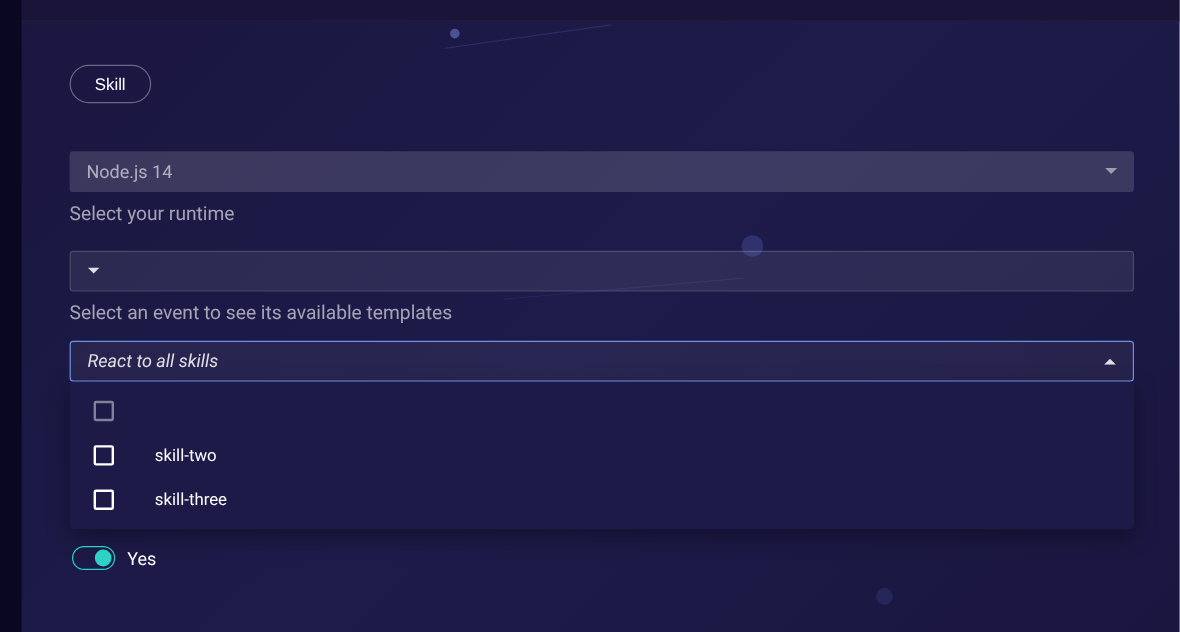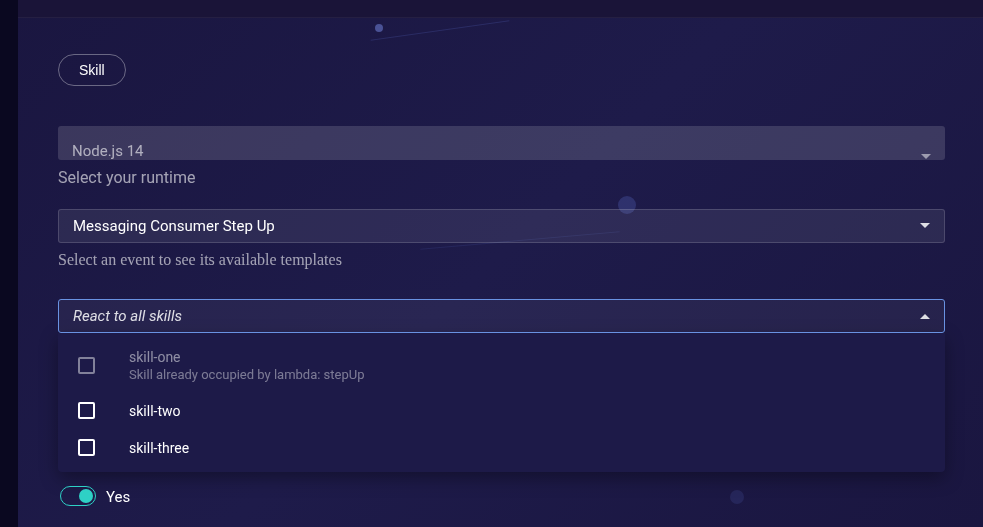--- a/index.html
+++ b/index.html
@@ -113,21 +113,20 @@
       height: 34px;
       border-radius: 3px;
       display: flex;
       align-items: center;
       padding: 0 14px;
       cursor: pointer;
     }
     
     .select-disabled {
       background: rgba(255,255,255,0.14);
-      align-items: flex-end;
     }
     
     .select-normal {
       background: rgba(255,255,255,0.08);
       border: 1px solid rgba(255,255,255,0.15);
     }
     
     .select-expanded {
       background: rgba(255,255,255,0.05);
       border: 1px solid #6992e2;
@@ -274,49 +273,44 @@
           <svg width="10" height="6" viewBox="0 0 10 6">
               <path d="M0 0 L5 5 L10 0 Z" fill="rgba(255,255,255,0.5)"></path>
             </svg>
         </span>
       </div>
     </div>
     <div class="helper-text">Select your runtime</div>
 
     <div class="select-row">
       <div class="select-box select-normal">
-        <span class="select-text">Messaging Consumer Step Up</span>
         <span class="caret-down">
           <svg width="10" height="6" viewBox="0 0 10 6">
               <path d="M0 0 L5 5 L10 0 Z" fill="rgba(255,255,255,0.85)"></path>
             </svg>
         </span>
       </div>
     </div>
-    <div class="helper-text" style="margin-bottom:30px;font-family:Liberation Serif, serif;">Select an event to see its available templates</div>
+    <div class="helper-text" style="margin-bottom:14px;">Select an event to see its available templates</div>
 
     <div class="select-row" style="margin-bottom:0;">
       <div class="select-box select-expanded">
         <span class="select-text select-placeholder">React to all skills</span>
         <span class="caret-up">
           <svg width="10" height="6" viewBox="0 0 10 6">
               <path d="M0 6 L5 1 L10 6 Z" fill="rgba(255,255,255,0.85)"></path>
             </svg>
         </span>
       </div>
     </div>
 
     <div class="dropdown-panel">
 
       <div class="option-row option-row-disabled">
         <span class="checkbox checkbox-disabled"></span>
-        <div class="option-content">
-          <span class="option-label option-label-disabled">skill-one</span>
-          <span class="option-sublabel">Skill already occupied by lambda: stepUp</span>
-        </div>
       </div>
 
       <div class="option-row">
         <span class="checkbox"></span>
         <div class="option-content">
           <span class="option-label">skill-two</span>
         </div>
       </div>
 
       <div class="option-row">

